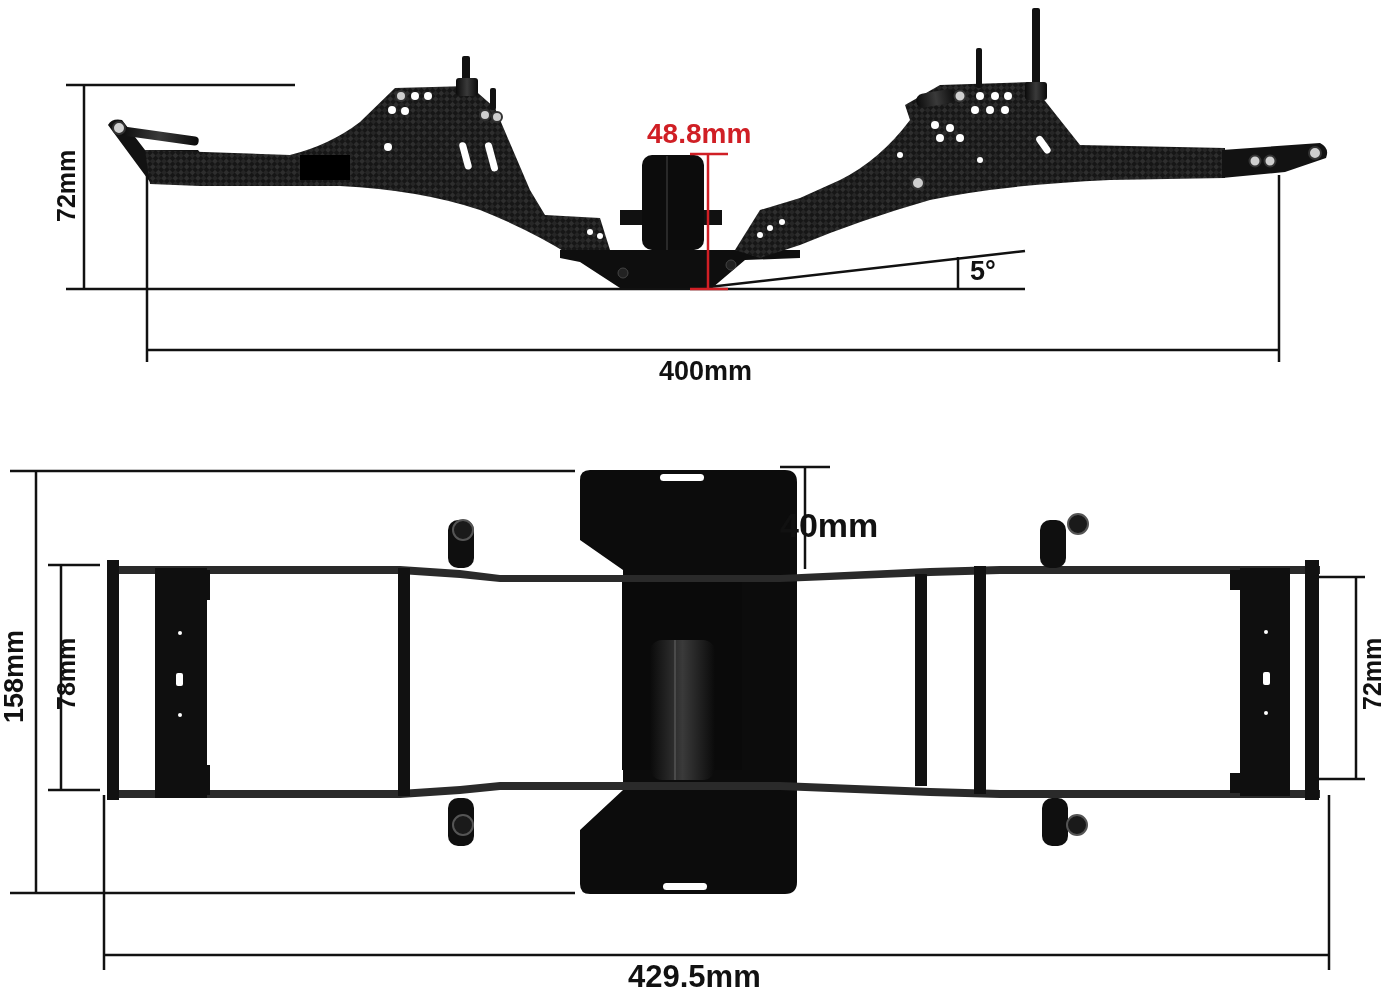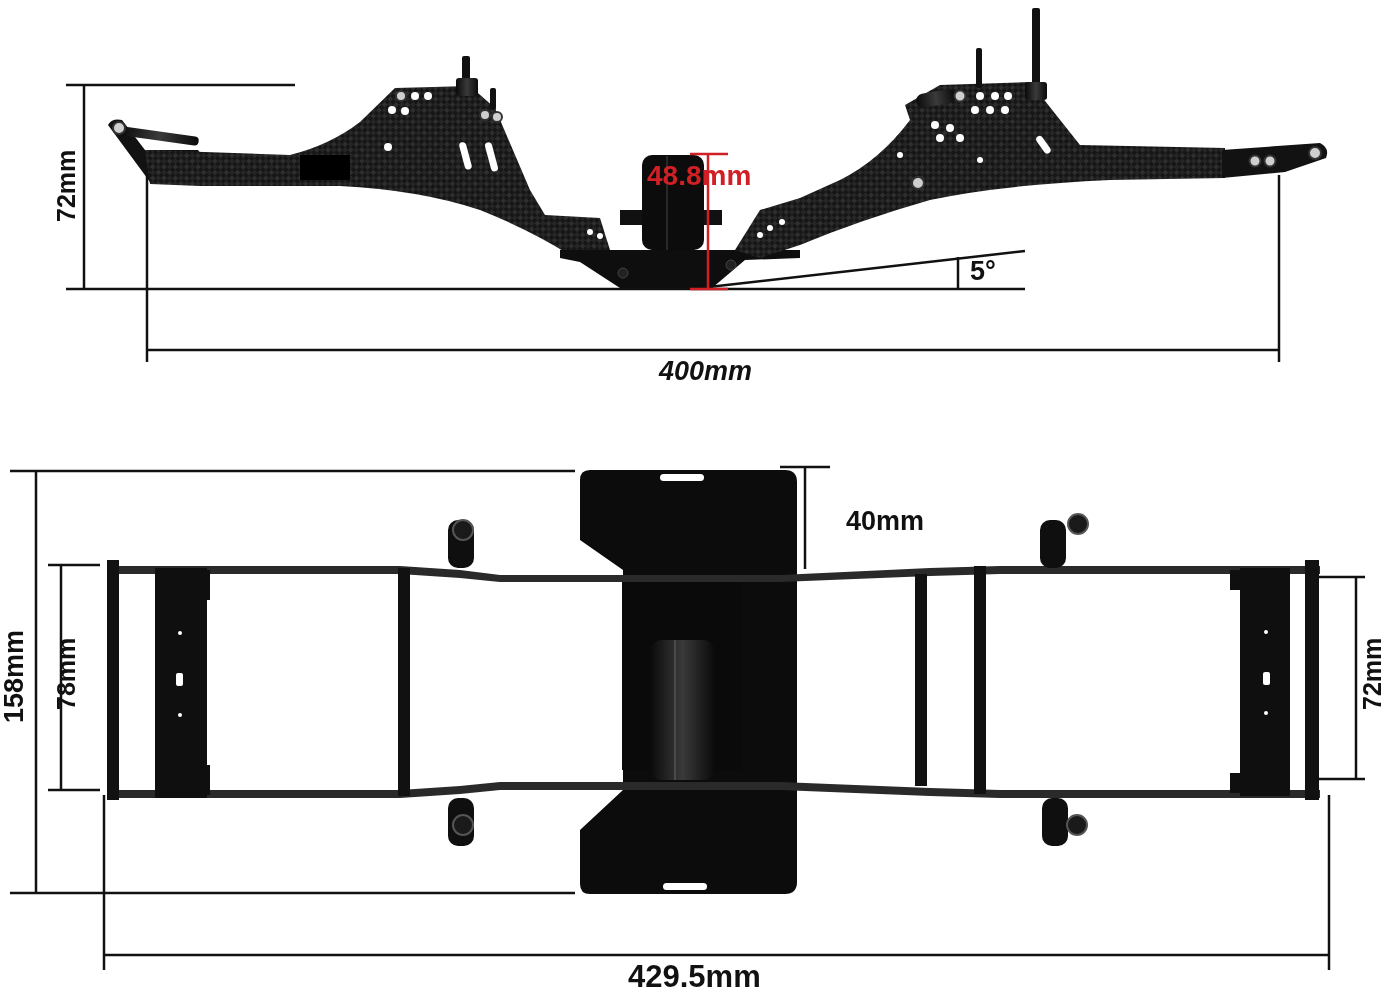--- a/index.html
+++ b/index.html
@@ -1,21 +1,21 @@
 <!DOCTYPE html>
 <html><head>
 <meta charset="utf-8">
 <style>
   html, body { margin:0; padding:0; background:#ffffff; }
   body { width:1386px; height:989px; position:relative; overflow:hidden;
          font-family:"Liberation Sans", sans-serif; }
   svg { position:absolute; left:0; top:0; }
   .lbl { position:absolute; font-family:"Liberation Sans", sans-serif; font-weight:bold;
          color:#111111; white-space:nowrap; line-height:1; }
-  .lbl.red { color:#d01f25;margin-top:42px; }
+  .lbl.red { color:#d01f25; }
   .rot { transform-origin:center center; transform:rotate(-90deg); }
 </style>
 </head>
 <body>
 
 <svg width="1386" height="989" viewBox="0 0 1386 989">
   <defs>
     <pattern id="carbon" width="8" height="8" patternUnits="userSpaceOnUse" patternTransform="rotate(45)">
       <rect width="8" height="8" fill="#161616"></rect>
       <rect width="4" height="4" fill="#2e2e2e"></rect>
@@ -177,19 +177,19 @@
     <line x1="1356" y1="577" x2="1356" y2="779"></line>
     <line x1="104" y1="795" x2="104" y2="970"></line>
     <line x1="1329" y1="795" x2="1329" y2="970"></line>
     <line x1="104" y1="955" x2="1329" y2="955"></line>
   </g>
 </svg>
 
 <div class="lbl rot" style="left:32px;top:174px;width:70px;height:26px;font-size:25px;">72mm</div>
 <div class="lbl red" style="left:647px;top:120px;font-size:28px;">48.8mm</div>
 <div class="lbl" style="left:970px;top:258px;font-size:27px;">5°</div>
-<div class="lbl" style="left:659px;top:358px;font-size:27px;font-style:italic;">400mm</div>
+<div class="lbl" style="left:659px;top:358px;font-size:27px;">400mm</div>
 
 <div class="lbl rot" style="left:-30px;top:664px;width:90px;height:28px;font-size:27px;">158mm</div>
 <div class="lbl rot" style="left:34px;top:664px;width:66px;height:26px;font-size:25px;">78mm</div>
-<div class="lbl" style="left:846px;top:508px;font-size:27px;">40mm</div>
+<div class="lbl" style="left:780px;top:508px;font-size:34px;">40mm</div>
 <div class="lbl rot" style="left:1340px;top:664px;width:66px;height:26px;font-size:25px;">72mm</div>
 <div class="lbl" style="left:628px;top:961px;font-size:31px;">429.5mm</div>
 
 </body></html>

